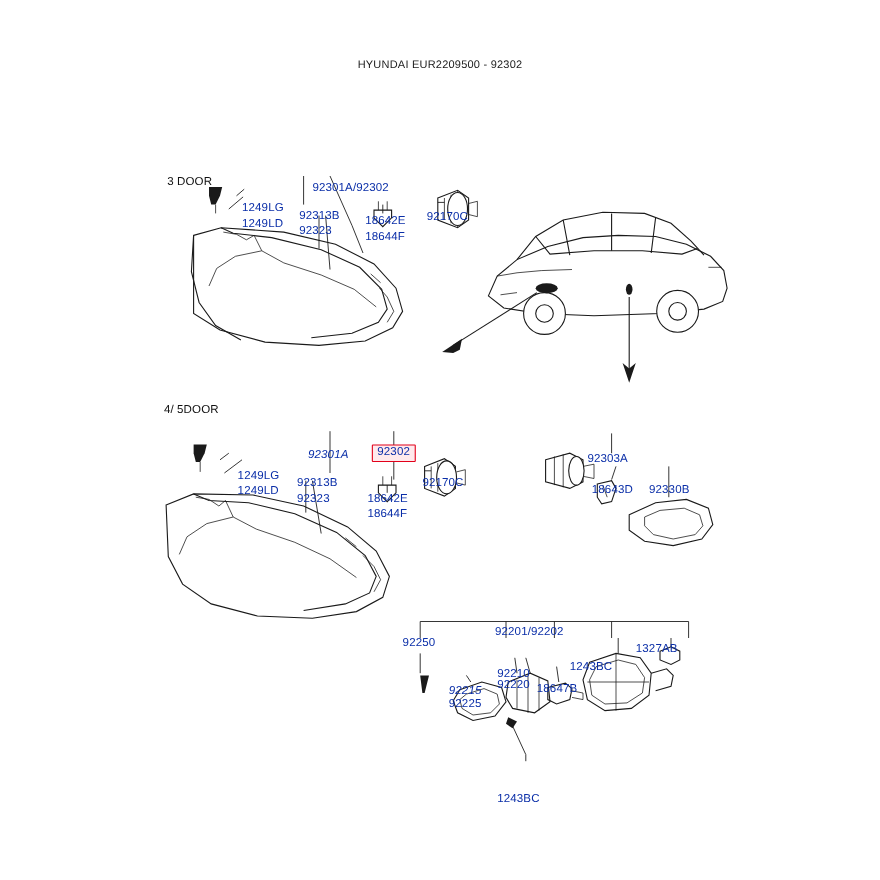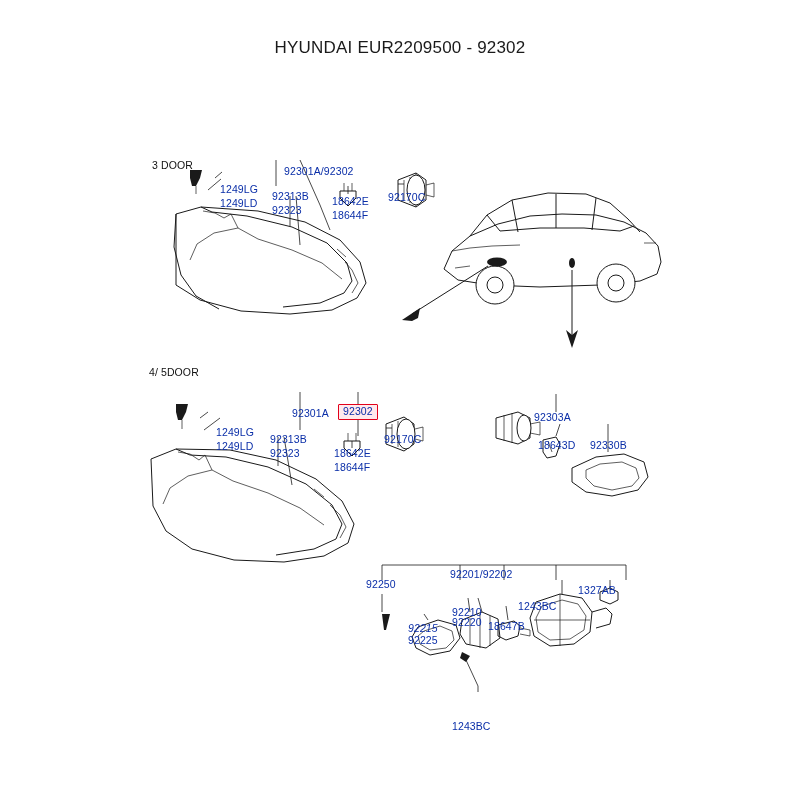--- a/index.html
+++ b/index.html
@@ -10,25 +10,25 @@
   #page {
     position: relative;
     width: 800px;
     height: 800px;
     background: #ffffff;
     font-family: "Liberation Sans", sans-serif;
     overflow: hidden;
   }
   #title {
     position: absolute;
-    top: 38px;
+    top: 54px;
     left: 0;
     width: 800px;
     text-align: center;
-    font-size: 17px;
+    font-size: 10px;
     color: #1a1a1a;
     letter-spacing: 0.2px;
   }
   .lbl {
     position: absolute;
     font-family: "Liberation Sans", sans-serif;
     font-size: 10.5px;
     color: #0a2ea8;
     white-space: nowrap;
     letter-spacing: 0.1px;
@@ -236,21 +236,21 @@
 
   <div class="lbl" style="left:284px; top:137px;">92301A/92302</div>
   <div class="lbl" style="left:220px; top:155px;">1249LG</div>
   <div class="lbl" style="left:220px; top:169px;">1249LD</div>
   <div class="lbl" style="left:272px; top:162px;">92313B</div>
   <div class="lbl" style="left:272px; top:176px;">92323</div>
   <div class="lbl" style="left:332px; top:167px;">18642E</div>
   <div class="lbl" style="left:332px; top:181px;">18644F</div>
   <div class="lbl" style="left:388px; top:163px;">92170C</div>
 
-  <div class="lbl" style="left:292px; top:379px;">92301A</div>
+  <div class="lbl" style="left:280px; top:379px;font-style:italic;">92301A</div>
   <div class="lbl hl" style="left:338px; top:376px;">92302</div>
   <div class="lbl" style="left:216px; top:398px;">1249LG</div>
   <div class="lbl" style="left:216px; top:412px;">1249LD</div>
   <div class="lbl" style="left:270px; top:405px;">92313B</div>
   <div class="lbl" style="left:270px; top:419px;">92323</div>
   <div class="lbl" style="left:334px; top:419px;">18642E</div>
   <div class="lbl" style="left:334px; top:433px;">18644F</div>
   <div class="lbl" style="left:384px; top:405px;">92170C</div>
   <div class="lbl" style="left:534px; top:383px;">92303A</div>
   <div class="lbl" style="left:538px; top:411px;text-align:center;">18643D</div>

